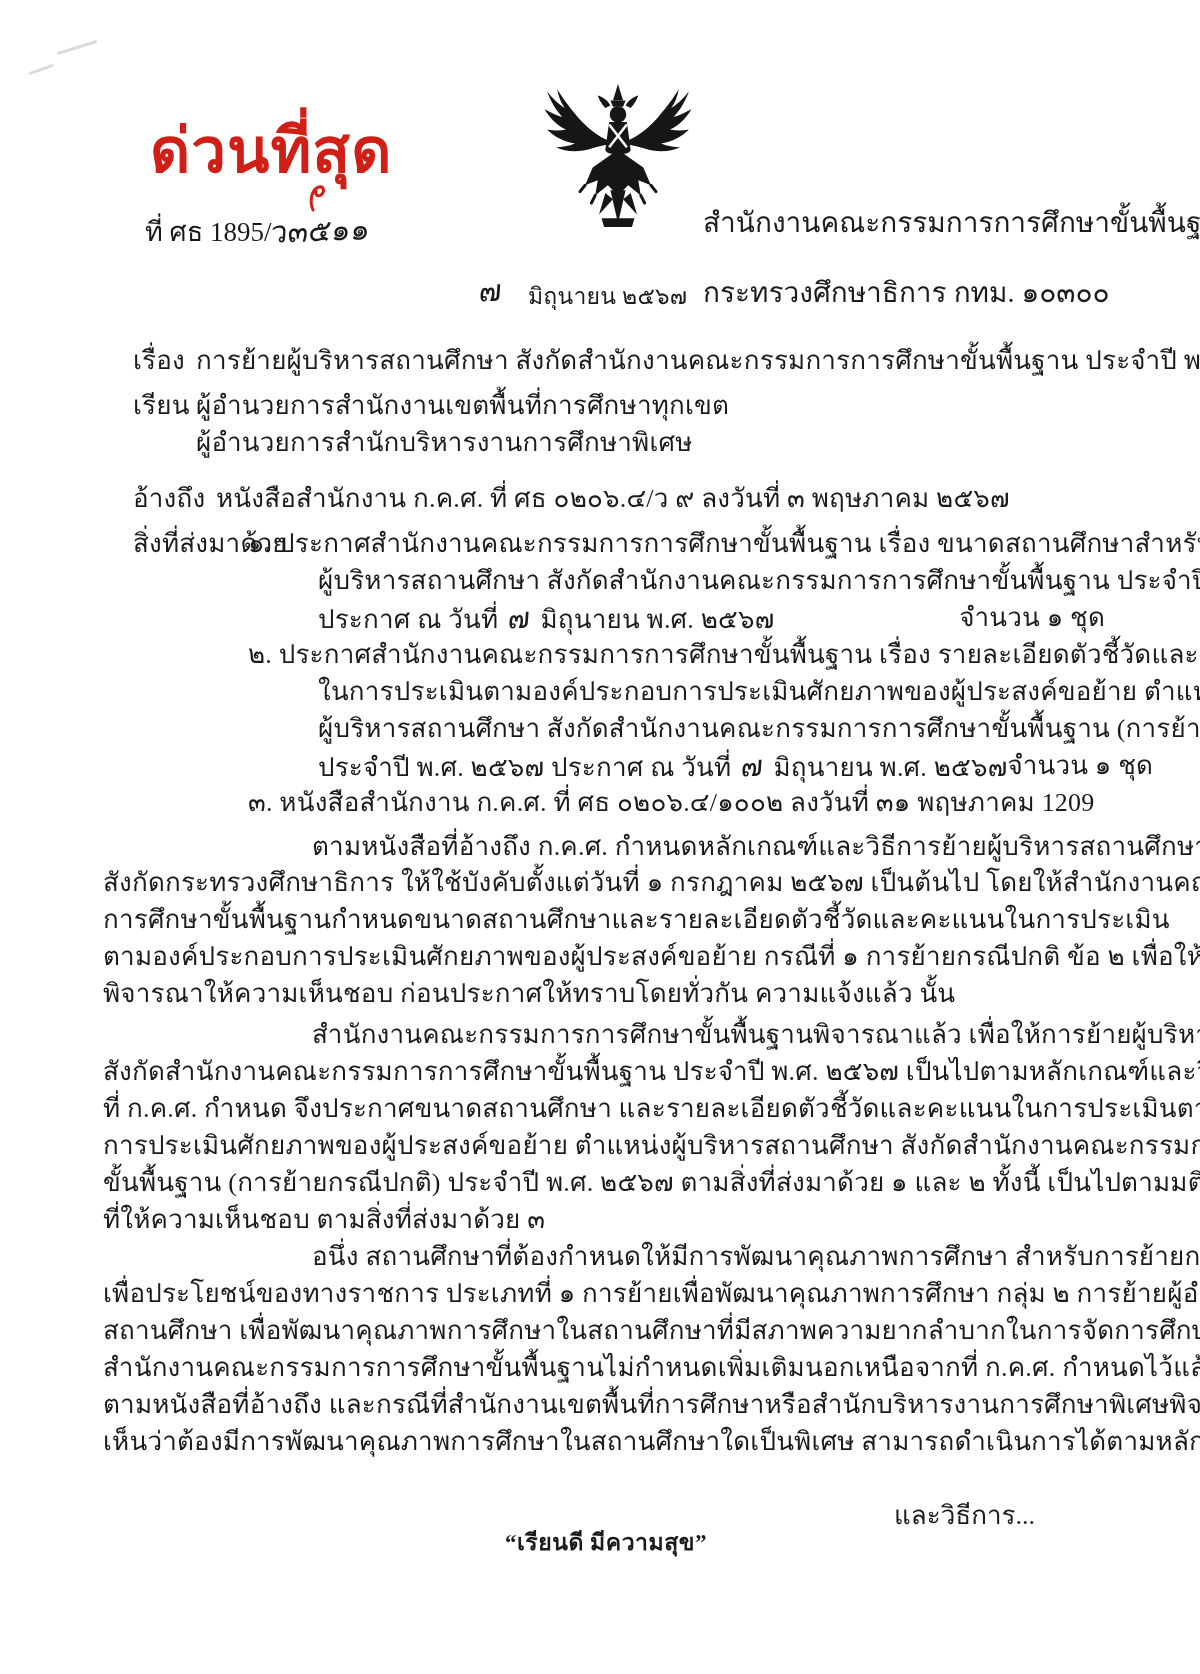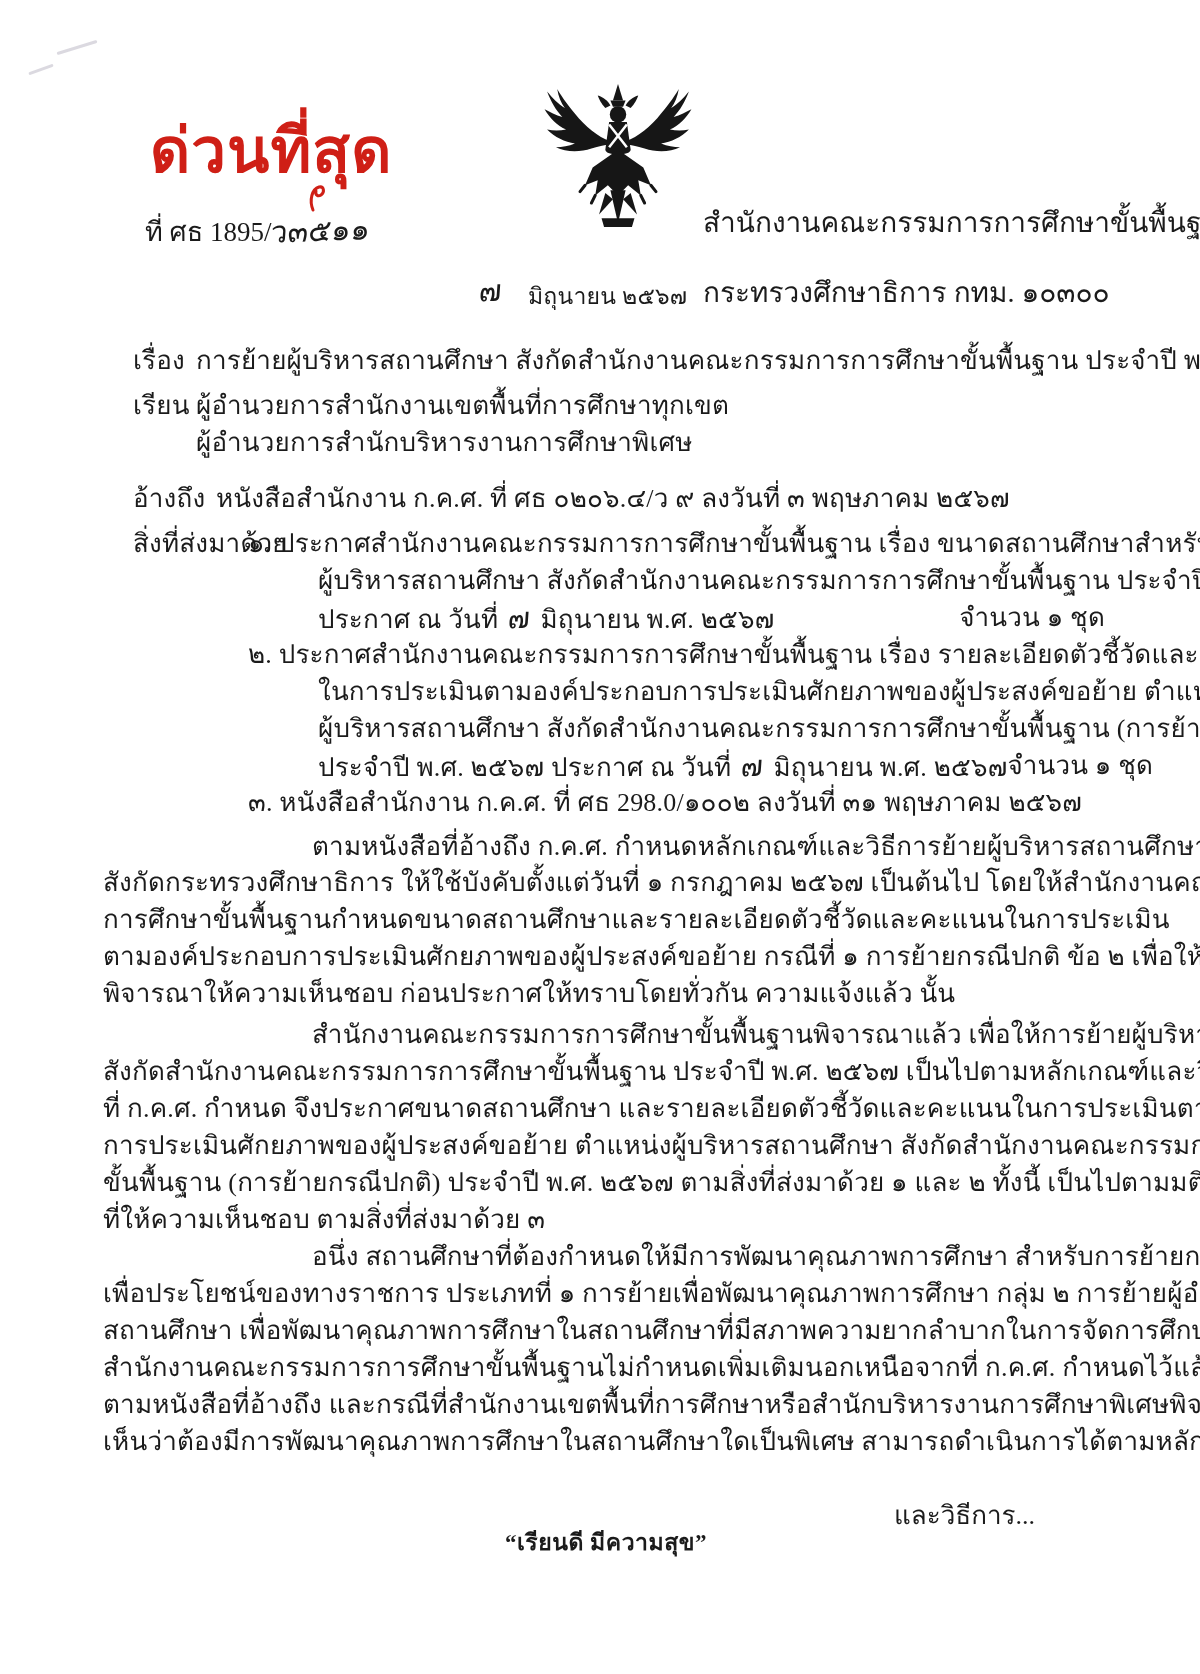--- a/index.html
+++ b/index.html
@@ -88,21 +88,21 @@
   </div>
 
   <div class="ln" style="left:248px;top:638px;">๒. ประกาศสำนักงานคณะกรรมการการศึกษาขั้นพื้นฐาน เรื่อง รายละเอียดตัวชี้วัดและคะแนน</div>
   <div class="ln" style="left:318px;top:675px;">ในการประเมินตามองค์ประกอบการประเมินศักยภาพของผู้ประสงค์ขอย้าย ตำแหน่ง</div>
   <div class="ln" style="left:318px;top:712px;">ผู้บริหารสถานศึกษา สังกัดสำนักงานคณะกรรมการการศึกษาขั้นพื้นฐาน (การย้ายกรณีปกติ)</div>
   <div class="ln flexline" style="left:318px;top:749px;">
     <span><span>ประจำปี พ.ศ. ๒๕๖๗ ประกาศ ณ วันที่</span><span class="hand daygap">๗</span><span>มิถุนายน พ.ศ. ๒๕๖๗</span></span>
     <span>จำนวน ๑ ชุด</span>
   </div>
 
-  <div class="ln" style="left:248px;top:786px;">๓. หนังสือสำนักงาน ก.ค.ศ. ที่ ศธ 298.0/๑๐๐๒ ลงวันที่ ๓๑ พฤษภาคม ๒๕๖๗</div>
+  <div class="ln" style="left:248px;top:786px;">๓. หนังสือสำนักงาน ก.ค.ศ. ที่ ศธ ๐๒๐๖.๔/๑๐๐๒ ลงวันที่ ๓๑ พฤษภาคม 1209</div>
 
   <div class="ln" style="left:312px;top:830px;">ตามหนังสือที่อ้างถึง ก.ค.ศ. กำหนดหลักเกณฑ์และวิธีการย้ายผู้บริหารสถานศึกษา</div>
   <div class="ln" style="left:103px;top:866px;">สังกัดกระทรวงศึกษาธิการ ให้ใช้บังคับตั้งแต่วันที่ ๑ กรกฎาคม ๒๕๖๗ เป็นต้นไป โดยให้สำนักงานคณะกรรมการ</div>
   <div class="ln" style="left:103px;top:903px;">การศึกษาขั้นพื้นฐานกำหนดขนาดสถานศึกษาและรายละเอียดตัวชี้วัดและคะแนนในการประเมิน</div>
   <div class="ln" style="left:103px;top:940px;">ตามองค์ประกอบการประเมินศักยภาพของผู้ประสงค์ขอย้าย กรณีที่ ๑ การย้ายกรณีปกติ ข้อ ๒ เพื่อให้ ก.ค.ศ.</div>
   <div class="ln" style="left:103px;top:977px;">พิจารณาให้ความเห็นชอบ ก่อนประกาศให้ทราบโดยทั่วกัน ความแจ้งแล้ว  นั้น</div>
 
   <div class="ln" style="left:312px;top:1018px;">สำนักงานคณะกรรมการการศึกษาขั้นพื้นฐานพิจารณาแล้ว เพื่อให้การย้ายผู้บริหารสถานศึกษา</div>
   <div class="ln" style="left:103px;top:1055px;">สังกัดสำนักงานคณะกรรมการการศึกษาขั้นพื้นฐาน ประจำปี พ.ศ. ๒๕๖๗ เป็นไปตามหลักเกณฑ์และวิธีการ</div>
   <div class="ln" style="left:103px;top:1092px;">ที่ ก.ค.ศ. กำหนด จึงประกาศขนาดสถานศึกษา และรายละเอียดตัวชี้วัดและคะแนนในการประเมินตามองค์ประกอบ</div>

